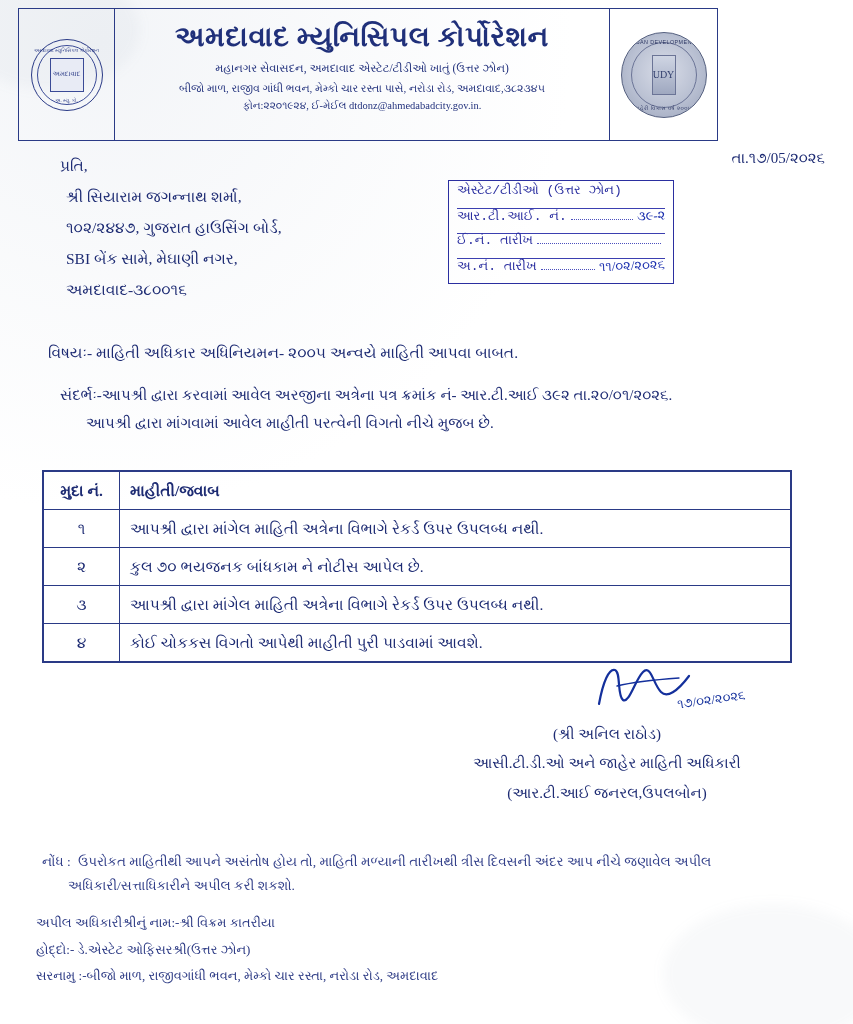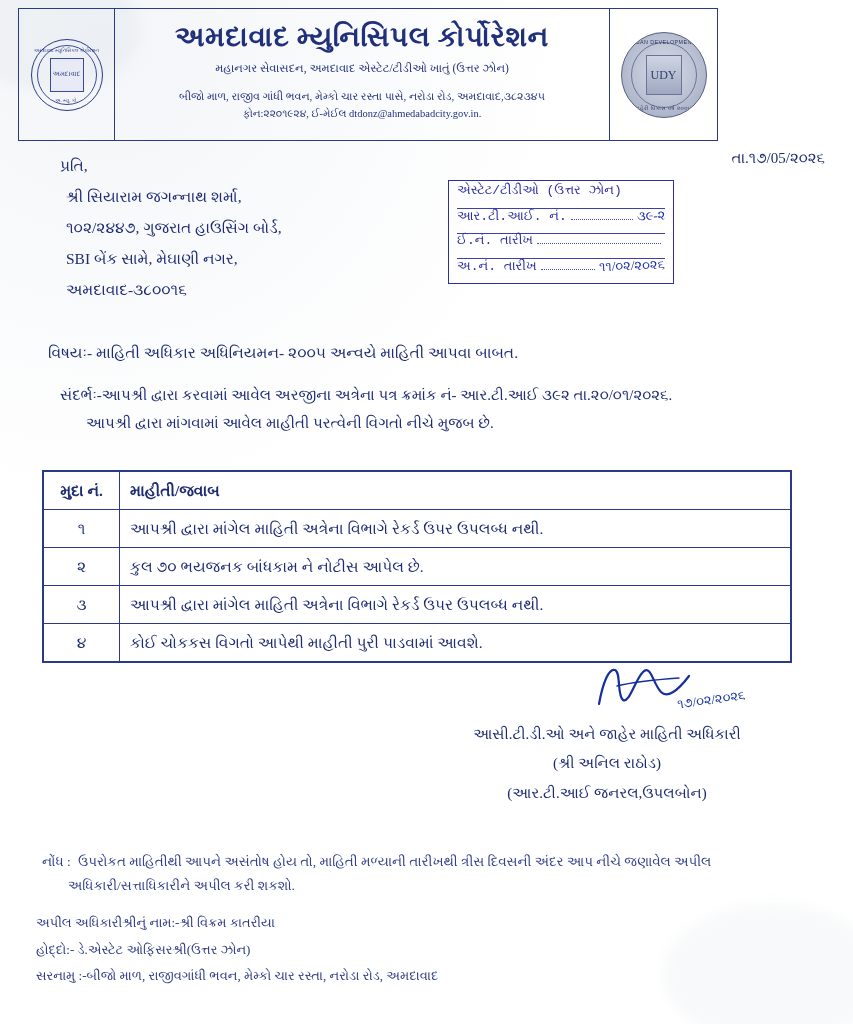--- a/index.html
+++ b/index.html
@@ -72,21 +72,21 @@
     line-height: 1.15;
     margin-top: 6px;
   }
   .org-sub1 {
     font-size: 11.5px;
     margin-top: 9px;
     color: #23327d;
   }
   .org-sub2 {
     font-size: 11px;
-    margin-top: 15px;
+    margin-top: 7px;
     color: #23327d;
   }
   .org-sub3 {
     font-size: 10.5px;
     margin-top: 5px;
     color: #23327d;
   }
 
   
   .seal {
@@ -135,25 +135,25 @@
     overflow: hidden;
   }
   .badge::before {
     content: "";
     position: absolute;
     inset: 9px;
     border-radius: 50%;
     border: 1px solid #6b7496;
   }
   .badge-core {
-    width: 36px; height: 40px;
+    width: 24px; height: 40px;
     background: linear-gradient(180deg,#cfd5e3,#9fa8c0);
     border: 1px solid #6b7496;
     display: flex; align-items: center; justify-content: center;
-    font-size: 12px; color: #33406e; text-align: center; line-height: 1;
+    font-size: 10px; color: #33406e; text-align: center; line-height: 1;
   }
   .badge-arc {
     position: absolute;
     font-size: 5.4px;
     letter-spacing: 0.4px;
     color: #2d3763;
     white-space: nowrap;
     font-family: "Liberation Sans", sans-serif;
   }
   .badge-arc.top { top: 6px; left: 50%; transform: translateX(-50%); }
@@ -432,22 +432,22 @@
   </div>
 
   <svg class="sig-scribble" viewBox="0 0 110 46">
     <path d="M6 42 C10 20, 16 6, 22 8 C28 10, 24 34, 30 38 C36 42, 42 18, 50 10 C58 2, 60 22, 68 30 C74 36, 84 30, 96 14" fill="none" stroke="#14309c" stroke-width="2.2" stroke-linecap="round"></path>
     <path d="M24 24 C40 20, 58 18, 86 16" fill="none" stroke="#14309c" stroke-width="1.3" stroke-linecap="round"></path>
   </svg>
   <div class="sig-date hand">૧૭/૦૨/૨૦૨૬</div>
 
   <div class="sign-area">
     <div class="sign-lines">
+      <div>(શ્રી અનિલ રાઠોડ)</div>
       <div>આસી.ટી.ડી.ઓ અને જાહેર માહિતી અધિકારી</div>
-      <div>(શ્રી અનિલ રાઠોડ)</div>
       <div>(આર.ટી.આઈ જનરલ,ઉપલબોન)</div>
     </div>
   </div>
 
   <div class="note">
     <span class="nlabel">નોંધ :</span>
     <span>ઉપરોકત માહિતીથી આપને અસંતોષ હોય તો, માહિતી મળ્યાની તારીખથી ત્રીસ દિવસની અંદર આપ નીચે જણાવેલ અપીલ</span>
     <span class="nline2">અધિકારી/સત્તાધિકારીને અપીલ કરી શકશો.</span>
   </div>
 

